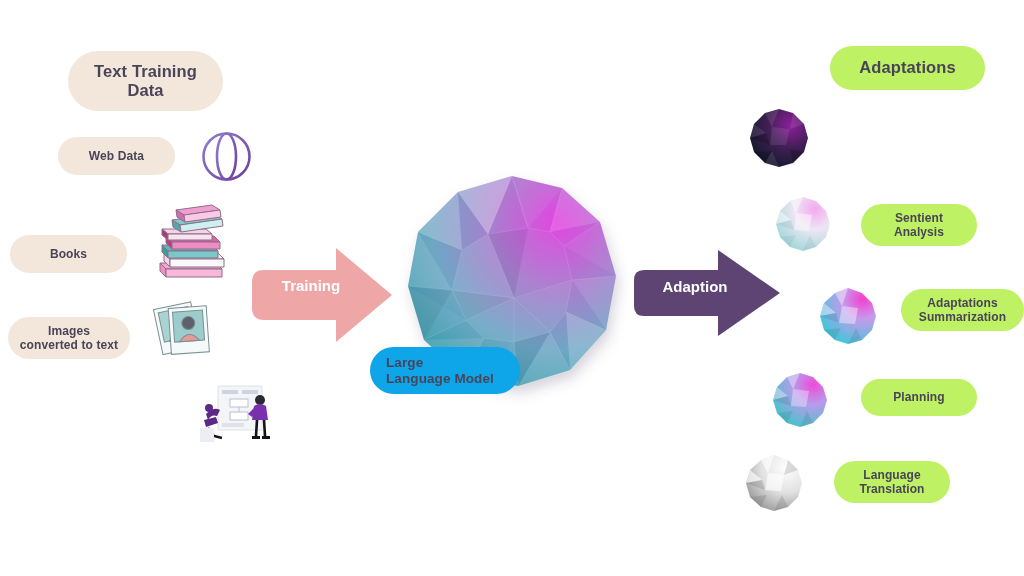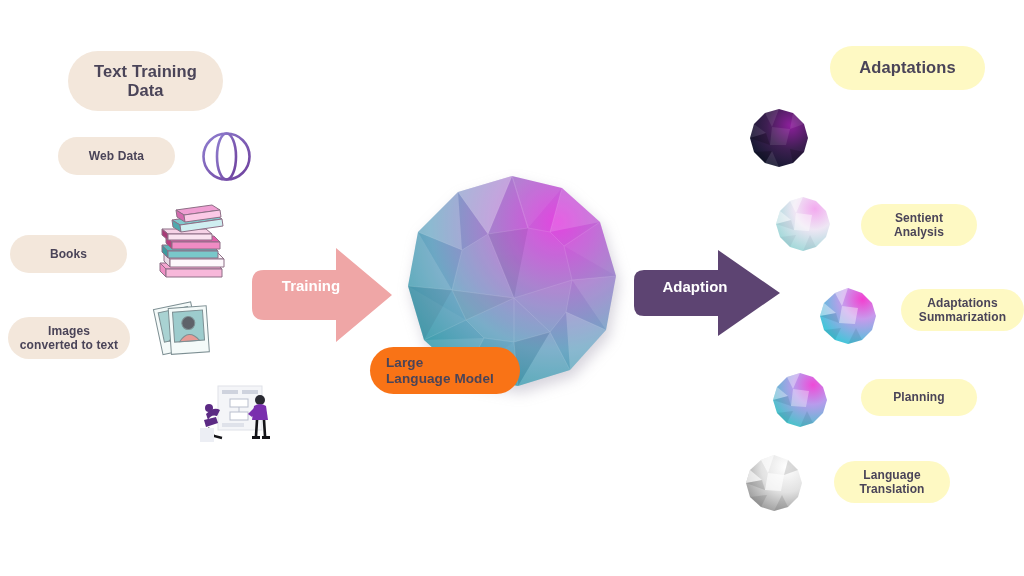--- a/index.html
+++ b/index.html
@@ -18,22 +18,22 @@
     text-align:center;
     border-radius:999px;
     font-weight:bold;
     color:#4a4458;
     line-height:1.18;
     box-sizing:border-box;
     padding:4px 10px;
     letter-spacing:.1px;
   }
   .pill-cream{background:#f3e7db;}
-  .pill-blue{background:#fef9c3;}
-  .pill-mauve{background:#f97316;}
+  .pill-blue{background:#bef264;}
+  .pill-mauve{background:#0ea5e9;}
 
   .pill-title{font-size:16.5px;}
   .pill-sub{font-size:12px;}
   .pill-llm{font-size:13.5px;color:#4a4458;}
 
   
   .arrow{position:absolute;}
   .arrow-label{
     position:absolute;
     color:#ffffff;font-weight:bold;

